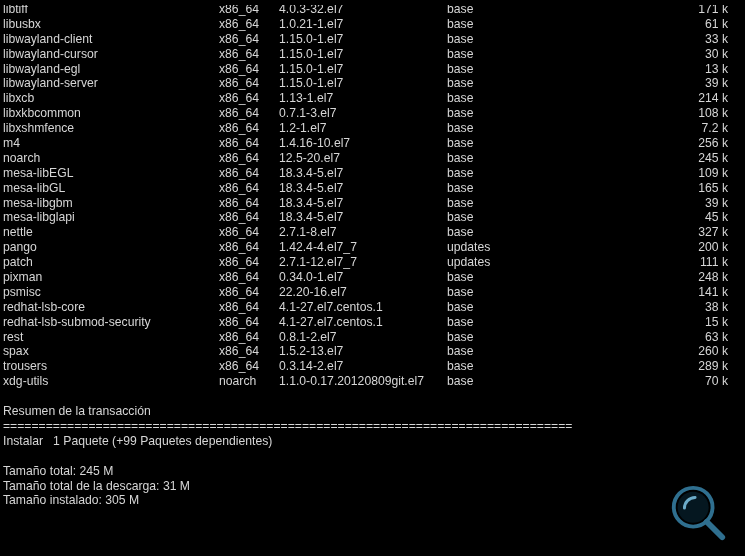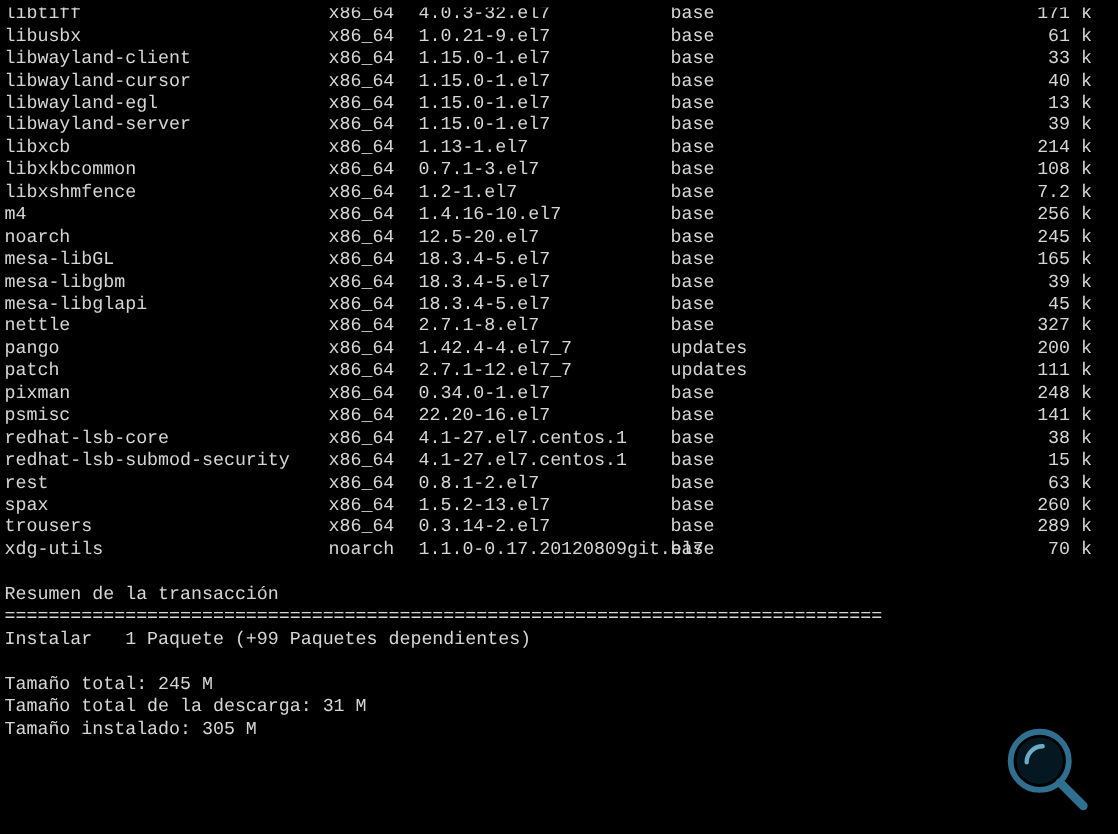--- a/index.html
+++ b/index.html
@@ -6,21 +6,21 @@
     margin: 0;
     padding: 0;
     background: #000000;
   }
   #terminal {
     position: relative;
     width: 745px;
     height: 556px;
     background: #000000;
     color: #d6d6d6;
-    font-family: Liberation Mono, monospace;
+    font-family: Liberation Sans, sans-serif;
     font-size: 12.2px;
     line-height: 14.9px;
     overflow: hidden;
     box-sizing: border-box;
     padding: 2px 0 0 0;
   }
   .line {
     white-space: pre;
     height: 14.9px;
     padding-left: 3px;
@@ -61,30 +61,31 @@
     pointer-events: none;
   }
 </style>
 </head>
 <body>
 
 <div id="terminal">
   <div class="topclip"></div>
   <div id="pkg-list">
       <div class="line pkgline"><span class="col-name">libtiff</span><span class="col-arch">x86_64</span><span class="col-ver">4.0.3-32.el7</span><span class="col-repo">base</span><span class="col-size">171 k</span></div>
-      <div class="line pkgline"><span class="col-name">libusbx</span><span class="col-arch">x86_64</span><span class="col-ver">1.0.21-9.el7</span><span class="col-repo">base</span><span class="col-size">61 k</span></div>
+      <div class="line pkgline"><span class="col-name">libusbx</span><span class="col-arch">x86_64</span><span class="col-ver">1.0.21-1.el7</span><span class="col-repo">base</span><span class="col-size">61 k</span></div>
       <div class="line pkgline"><span class="col-name">libwayland-client</span><span class="col-arch">x86_64</span><span class="col-ver">1.15.0-1.el7</span><span class="col-repo">base</span><span class="col-size">33 k</span></div>
-      <div class="line pkgline"><span class="col-name">libwayland-cursor</span><span class="col-arch">x86_64</span><span class="col-ver">1.15.0-1.el7</span><span class="col-repo">base</span><span class="col-size">40 k</span></div>
+      <div class="line pkgline"><span class="col-name">libwayland-cursor</span><span class="col-arch">x86_64</span><span class="col-ver">1.15.0-1.el7</span><span class="col-repo">base</span><span class="col-size">30 k</span></div>
       <div class="line pkgline"><span class="col-name">libwayland-egl</span><span class="col-arch">x86_64</span><span class="col-ver">1.15.0-1.el7</span><span class="col-repo">base</span><span class="col-size">13 k</span></div>
       <div class="line pkgline"><span class="col-name">libwayland-server</span><span class="col-arch">x86_64</span><span class="col-ver">1.15.0-1.el7</span><span class="col-repo">base</span><span class="col-size">39 k</span></div>
       <div class="line pkgline"><span class="col-name">libxcb</span><span class="col-arch">x86_64</span><span class="col-ver">1.13-1.el7</span><span class="col-repo">base</span><span class="col-size">214 k</span></div>
       <div class="line pkgline"><span class="col-name">libxkbcommon</span><span class="col-arch">x86_64</span><span class="col-ver">0.7.1-3.el7</span><span class="col-repo">base</span><span class="col-size">108 k</span></div>
       <div class="line pkgline"><span class="col-name">libxshmfence</span><span class="col-arch">x86_64</span><span class="col-ver">1.2-1.el7</span><span class="col-repo">base</span><span class="col-size">7.2 k</span></div>
       <div class="line pkgline"><span class="col-name">m4</span><span class="col-arch">x86_64</span><span class="col-ver">1.4.16-10.el7</span><span class="col-repo">base</span><span class="col-size">256 k</span></div>
       <div class="line pkgline"><span class="col-name">noarch</span><span class="col-arch">x86_64</span><span class="col-ver">12.5-20.el7</span><span class="col-repo">base</span><span class="col-size">245 k</span></div>
+      <div class="line pkgline"><span class="col-name">mesa-libEGL</span><span class="col-arch">x86_64</span><span class="col-ver">18.3.4-5.el7</span><span class="col-repo">base</span><span class="col-size">109 k</span></div>
       <div class="line pkgline"><span class="col-name">mesa-libGL</span><span class="col-arch">x86_64</span><span class="col-ver">18.3.4-5.el7</span><span class="col-repo">base</span><span class="col-size">165 k</span></div>
       <div class="line pkgline"><span class="col-name">mesa-libgbm</span><span class="col-arch">x86_64</span><span class="col-ver">18.3.4-5.el7</span><span class="col-repo">base</span><span class="col-size">39 k</span></div>
       <div class="line pkgline"><span class="col-name">mesa-libglapi</span><span class="col-arch">x86_64</span><span class="col-ver">18.3.4-5.el7</span><span class="col-repo">base</span><span class="col-size">45 k</span></div>
       <div class="line pkgline"><span class="col-name">nettle</span><span class="col-arch">x86_64</span><span class="col-ver">2.7.1-8.el7</span><span class="col-repo">base</span><span class="col-size">327 k</span></div>
       <div class="line pkgline"><span class="col-name">pango</span><span class="col-arch">x86_64</span><span class="col-ver">1.42.4-4.el7_7</span><span class="col-repo">updates</span><span class="col-size">200 k</span></div>
       <div class="line pkgline"><span class="col-name">patch</span><span class="col-arch">x86_64</span><span class="col-ver">2.7.1-12.el7_7</span><span class="col-repo">updates</span><span class="col-size">111 k</span></div>
       <div class="line pkgline"><span class="col-name">pixman</span><span class="col-arch">x86_64</span><span class="col-ver">0.34.0-1.el7</span><span class="col-repo">base</span><span class="col-size">248 k</span></div>
       <div class="line pkgline"><span class="col-name">psmisc</span><span class="col-arch">x86_64</span><span class="col-ver">22.20-16.el7</span><span class="col-repo">base</span><span class="col-size">141 k</span></div>
       <div class="line pkgline"><span class="col-name">redhat-lsb-core</span><span class="col-arch">x86_64</span><span class="col-ver">4.1-27.el7.centos.1</span><span class="col-repo">base</span><span class="col-size">38 k</span></div>
       <div class="line pkgline"><span class="col-name">redhat-lsb-submod-security</span><span class="col-arch">x86_64</span><span class="col-ver">4.1-27.el7.centos.1</span><span class="col-repo">base</span><span class="col-size">15 k</span></div>

